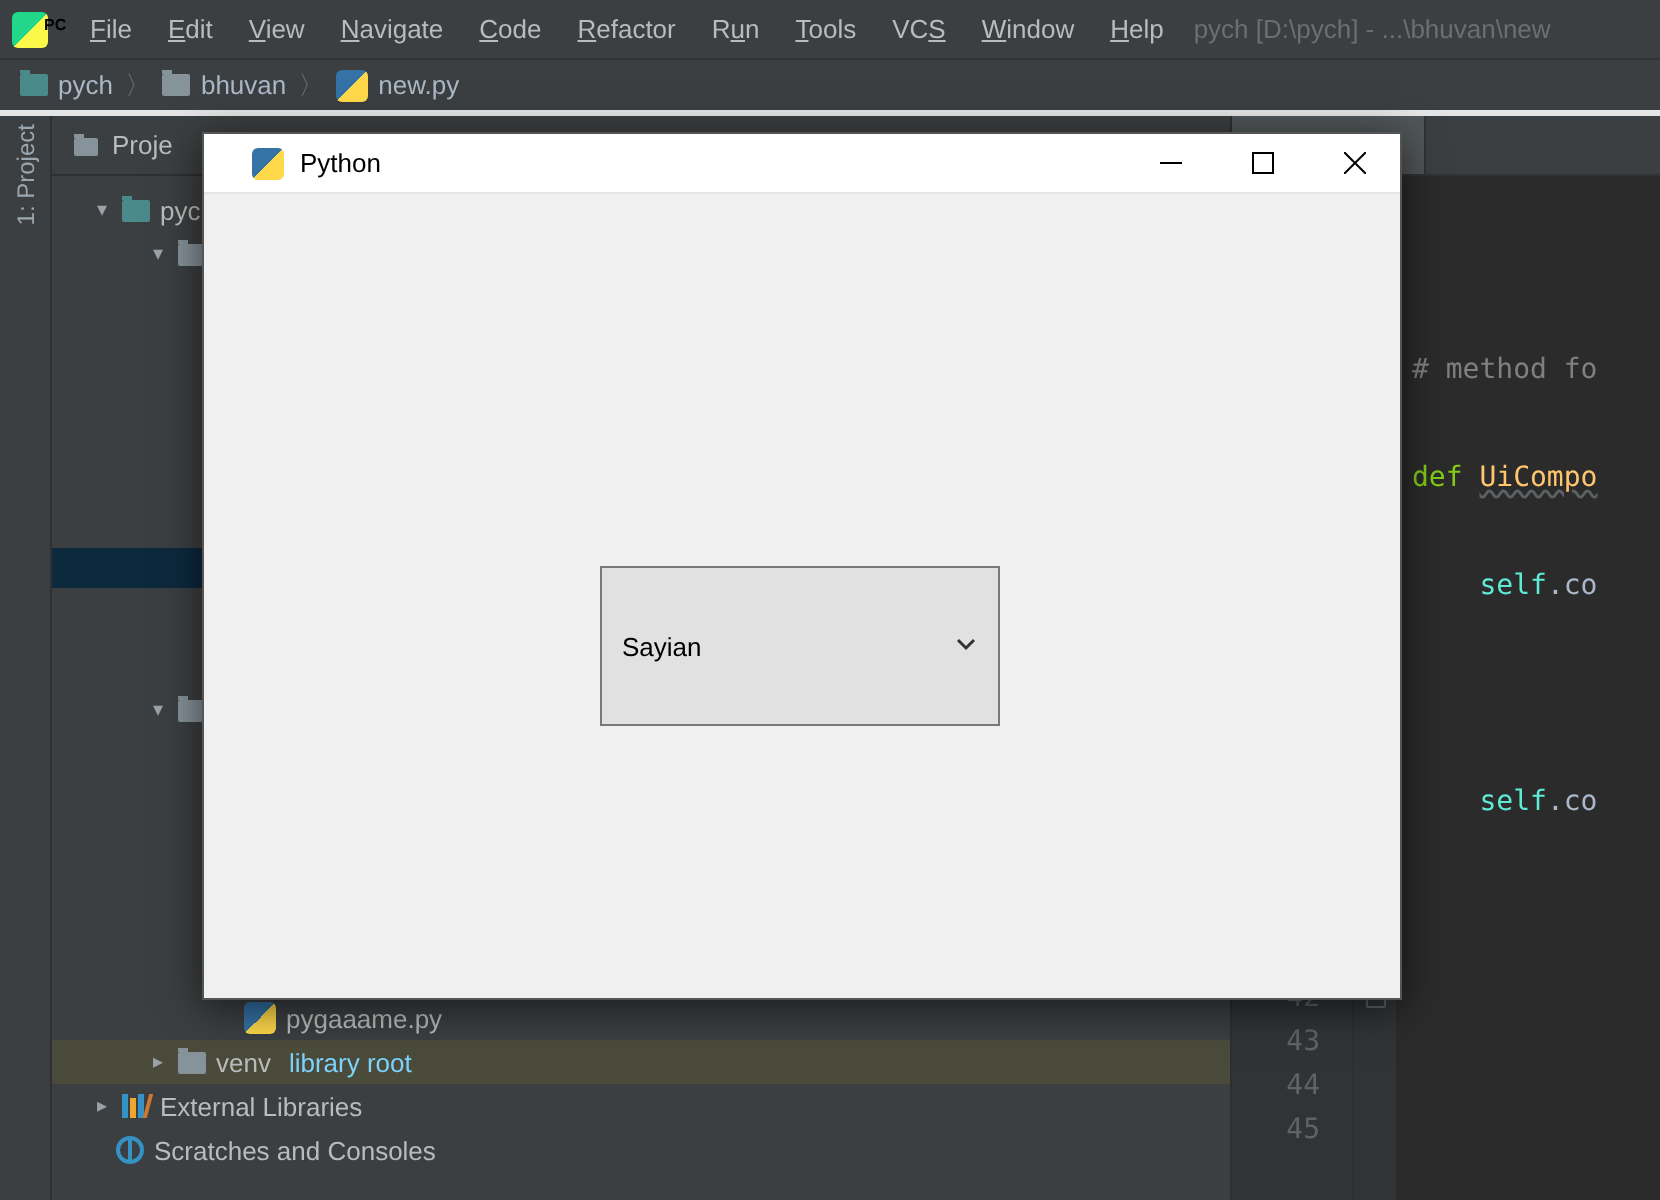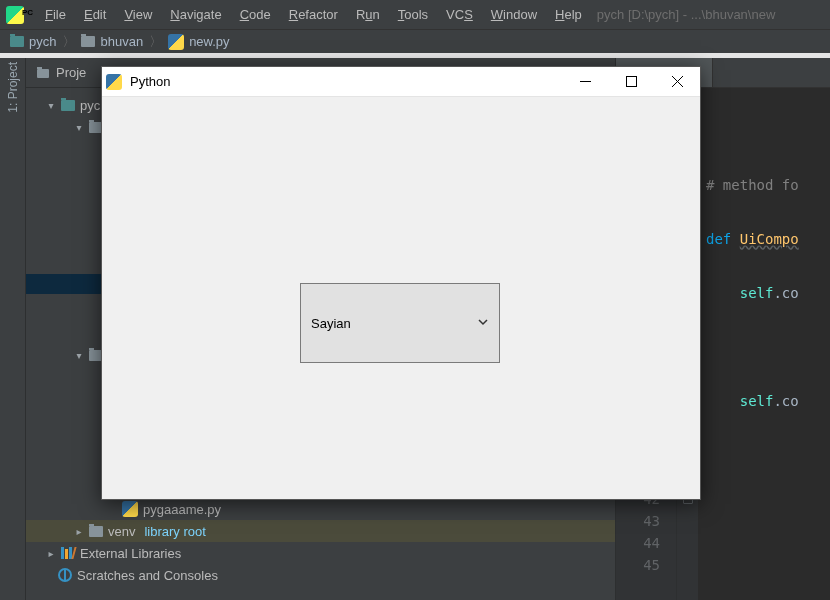--- a/index.html
+++ b/index.html
@@ -40,21 +40,21 @@
   .title-path { color: #6e6e6e; margin-left: 4px; white-space: nowrap; }
 
   
   .navbar {
     height: 28px;
     background: #3c3f41;
     display: flex;
     align-items: center;
     padding: 0 10px;
     gap: 6px;
-    border-bottom: 5px solid #e5e5e5;
+    border-bottom: 3px solid #e5e5e5;
   }
   .crumb { display: flex; align-items: center; gap: 5px; color: #a9b7c6; }
   .crumb-sep { color: #6e6e6e; }
   .folder-ico {
     width: 14px; height: 11px;
     background: #87939a;
     border-radius: 1px;
     position: relative;
   }
   .folder-ico::before {
@@ -156,21 +156,21 @@
     text-align: right; color: #606366;
     padding: 0 16px 0 0; display: flex; flex-direction: column;
   }
   .line-no { height: 22px; line-height: 22px; }
   .code {
     flex: 1; background: #2b2b2b; padding: 0 8px;
     color: #a9b7c6; white-space: pre; overflow: hidden;
   }
   .code .line { height: 22px; line-height: 22px; }
   .c-comment { color: #808080; }
-  .c-key { color: #0ea5e9; }
+  .c-key { color: #84cc16; }
   .c-func { color: #ffc66d; text-decoration: underline wavy #5c6164; }
   .c-self { color: #5eead4; }
   .markers {
     width: 22px; background: #313335; border-left: 1px solid #2d2f30;
     display: flex; flex-direction: column;
   }
   .marker-cell { height: 22px; display:flex; align-items:center; justify-content:center; }
   .marker-minus {
     width: 10px; height: 10px; border: 1px solid #5e6367; border-radius:1px;
     display:flex; align-items:center; justify-content:center; color:#8a9199; font-size:11px; line-height:8px;
@@ -182,21 +182,21 @@
     left: 101px; top: 66px;
     width: 600px; height: 434px;
     background: #f0f0f0;
     border: 1px solid #555;
     box-shadow: 0 4px 20px rgba(0,0,0,0.6);
     display: flex; flex-direction: column;
   }
   .pywin-title {
     height: 30px; background: #ffffff;
     display: flex; align-items: center;
-    padding-left: 4px;
+    padding-left: 24px;
     color: #000;
     border-bottom: 1px solid #e4e4e4;
   }
   .pywin-title .logo {
     width: 16px; height: 16px; margin-right: 8px;
     background: linear-gradient(135deg, #3573a6 50%, #ffd94a 50%);
     border-radius: 3px;
   }
   .pywin-ctrls { margin-left: auto; display: flex; }
   .pywin-btn {

